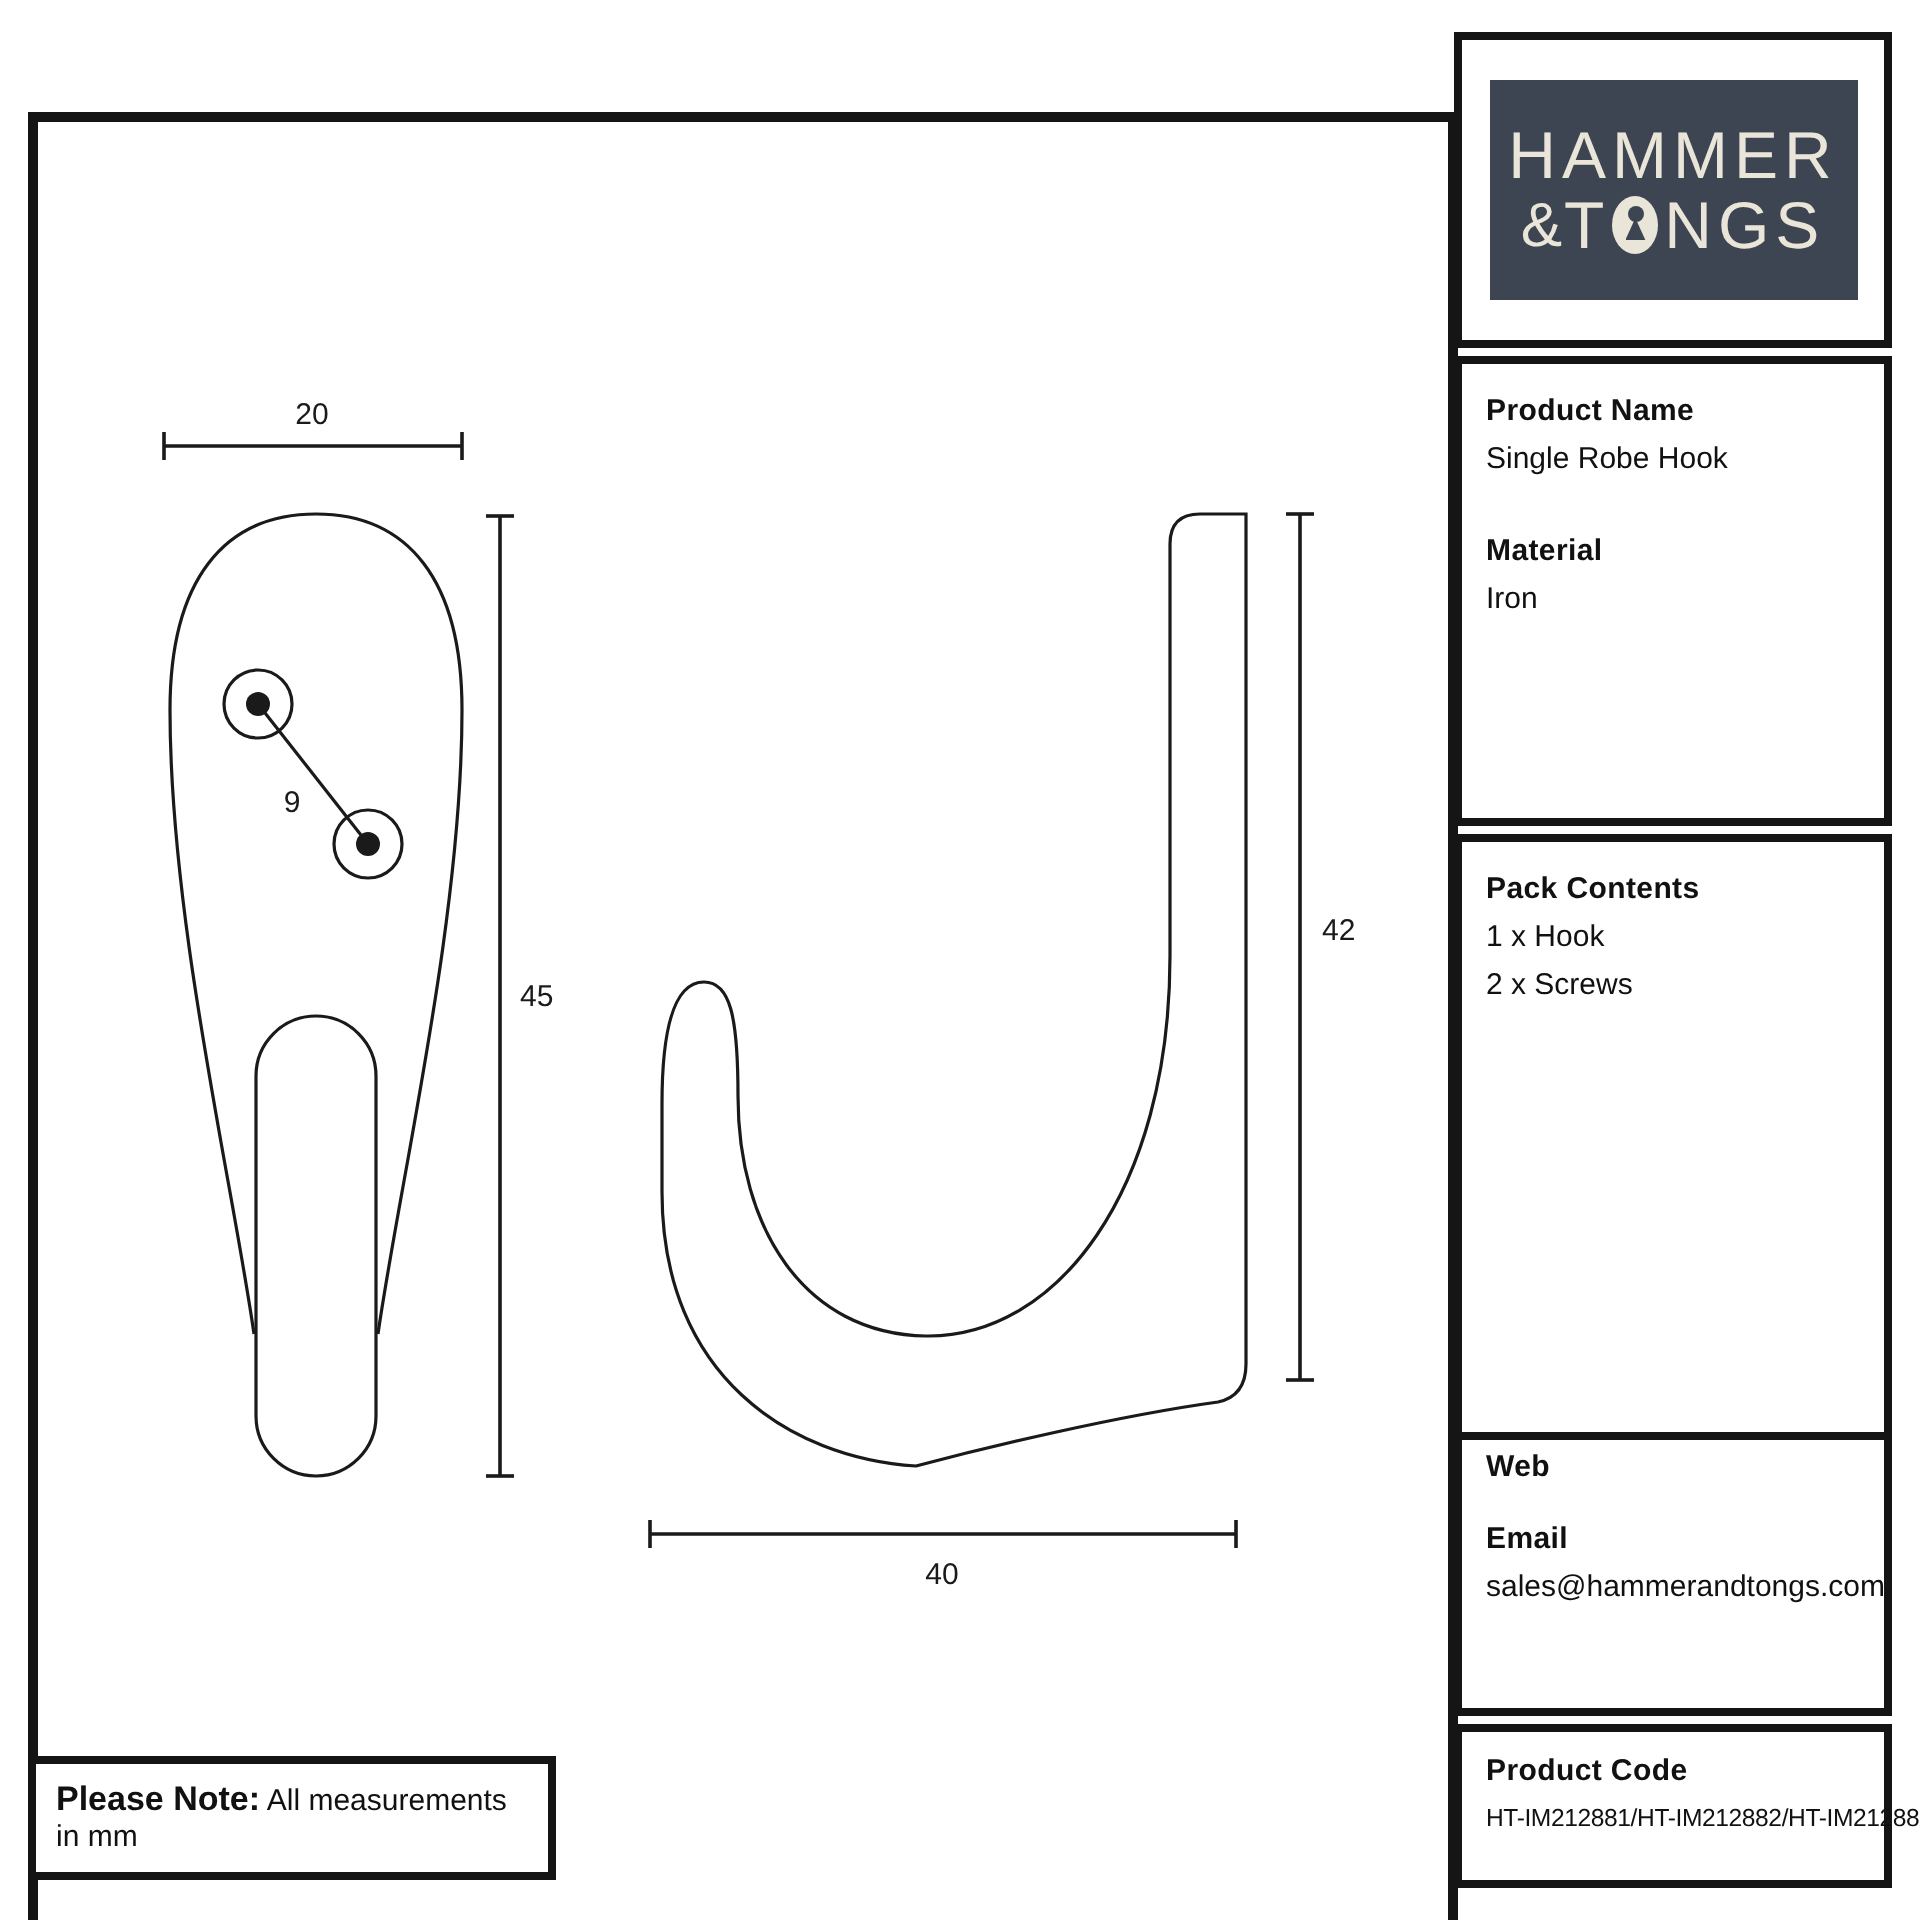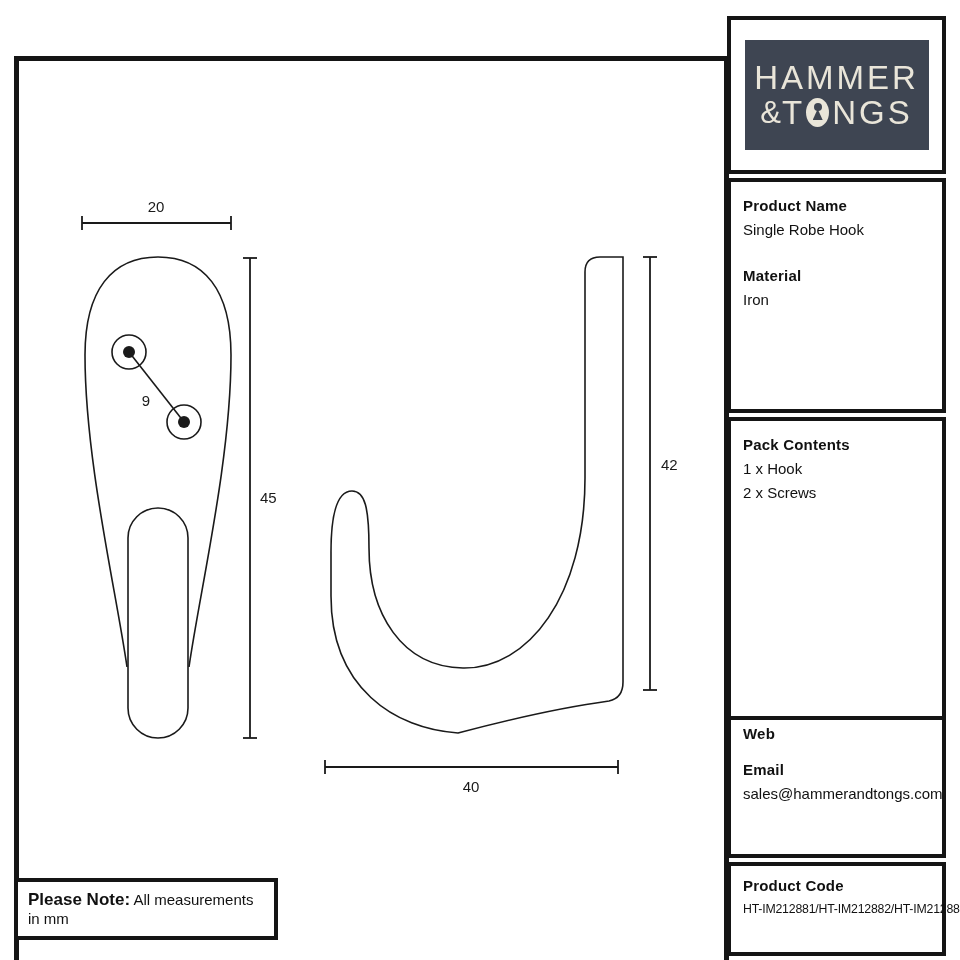--- a/index.html
+++ b/index.html
@@ -7,21 +7,21 @@
     position:relative;width:960px;height:960px;background:#fff;
     font-family:"Liberation Sans", sans-serif;color:#111;overflow:hidden;
   }
   .box{position:absolute;background:#fff;box-sizing:border-box;border:4px solid #151515;}
   .main-box{left:14px;top:16px;width:715px;height:924px;border-width:5px;margin-top:40px;}
   .rcol{left:727px;width:219px;}
   .logo-box{top:16px;height:158px;display:flex;align-items:center;justify-content:center;}
   .product-box{top:178px;height:235px;}
   .pack-box{top:417px;height:357px;}
   .web-box{top:716px;height:142px;}
-  .code-box{top:862px;height:94px;}
+  .code-box{top:862px;height:82px;}
   .note-box{left:14px;top:878px;width:264px;height:62px;display:flex;align-items:center;padding:0 10px;}
   .pad{padding:12px 12px 0 12px;}
   .lbl{font-weight:bold;font-size:15px;line-height:24px;letter-spacing:.2px;}
   .val{font-size:15px;line-height:24px;}
   .gap{height:22px;}
   .code-val{font-size:12.3px;line-height:22px;letter-spacing:-0.2px;white-space:nowrap;}
   .note-lbl{font-weight:bold;font-size:17px;}
   .note-txt{font-size:15px;}
   
   .placard{width:184px;height:110px;background:#3e4552;display:flex;flex-direction:column;

